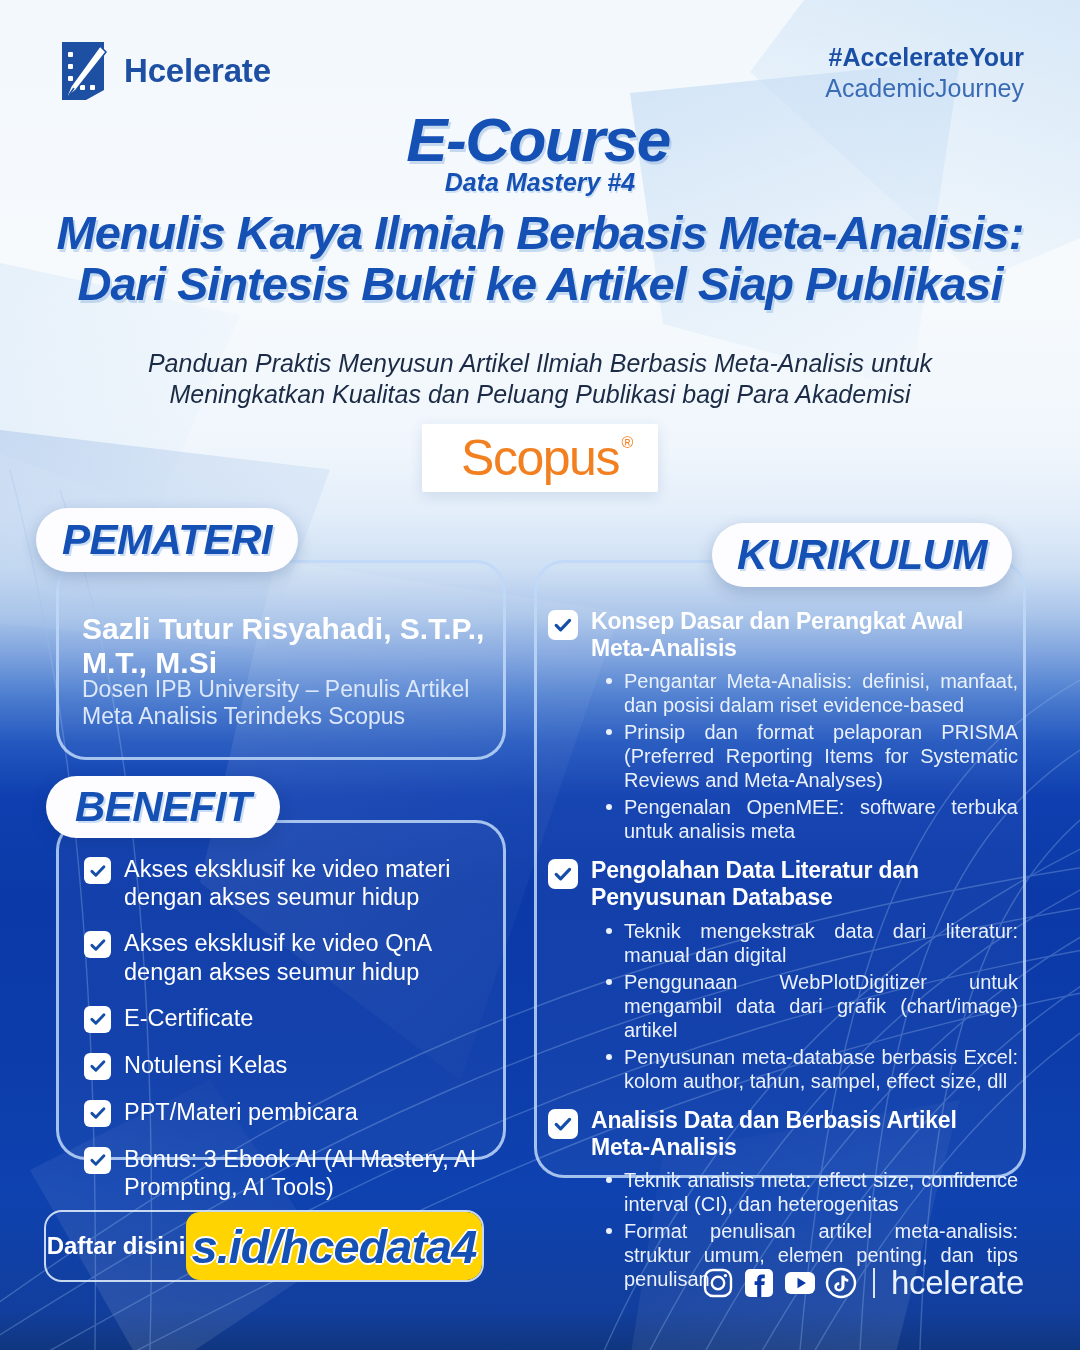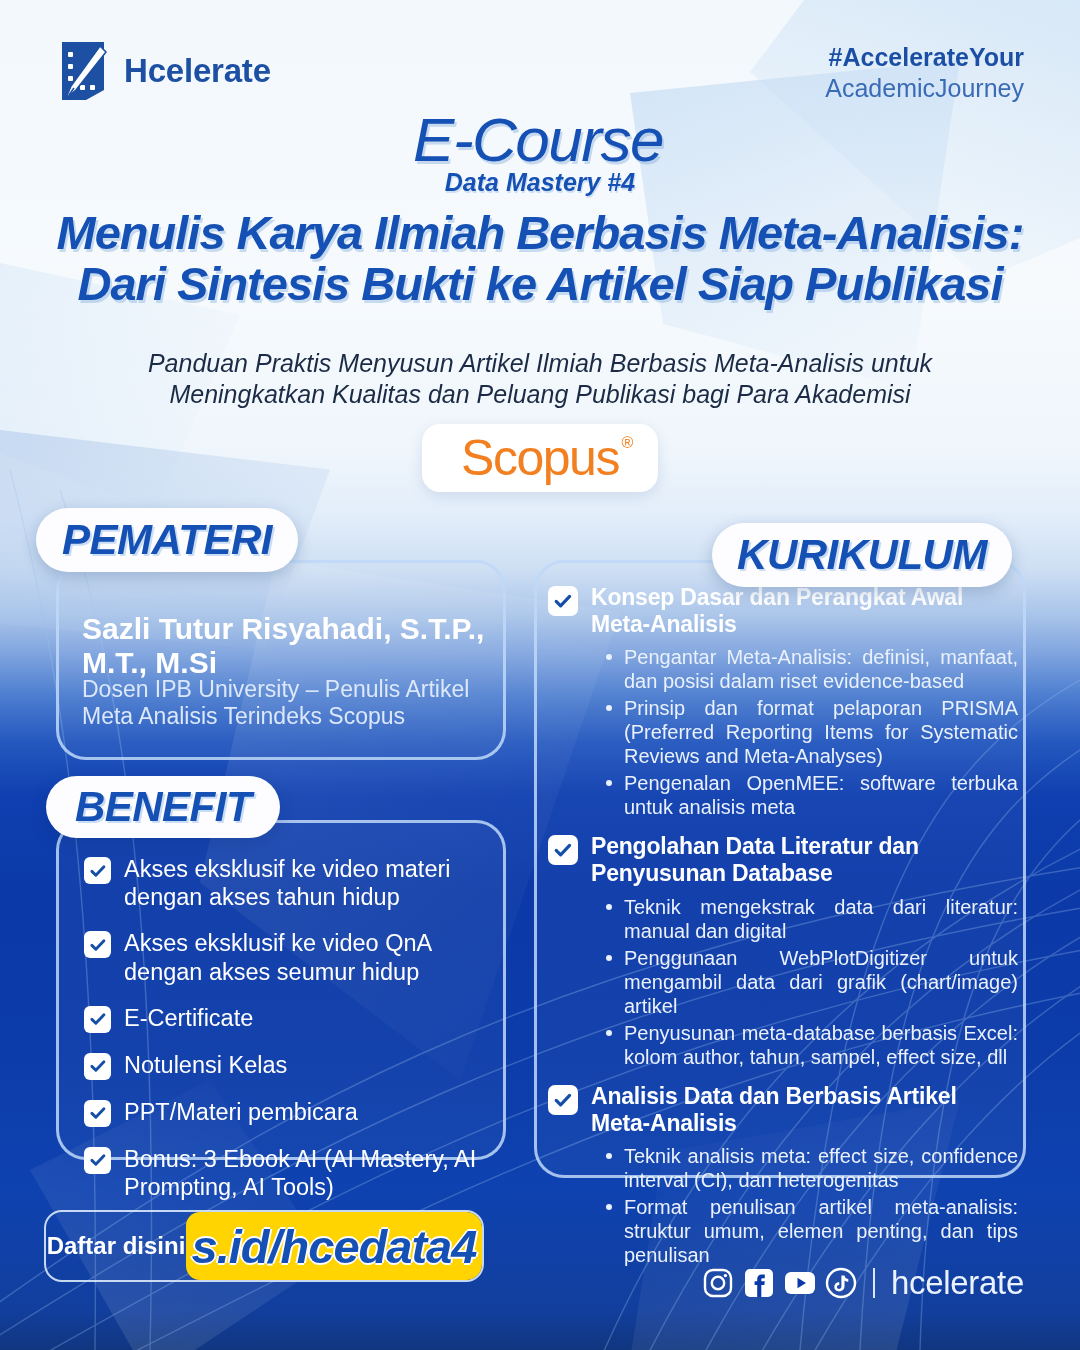--- a/index.html
+++ b/index.html
@@ -115,21 +115,21 @@
     line-height: 1.22;
     color: #3a6bb5;
   }
   .hashtag b { color: #1a4fa5; font-weight: 700; }
 
   .ecourse {
     position: absolute;
     left: 0; right: 4px; top: 104px;
     text-align: center;
     font-size: 62px;
-    font-weight: 400;
+    font-weight: 700;
     font-style: italic;
     color: #1550b4;
     letter-spacing: -1.5px;
     text-shadow: 2px 3px 0 rgba(140,175,220,.45);
   }
   .ecourse-sub {
     position: absolute;
     left: 0; right: 0; top: 168px;
     text-align: center;
     font-size: 25px;
@@ -163,21 +163,21 @@
   }
 
   
   .logos {
     position: absolute;
     left: 0; right: 0; top: 424px;
     display: flex; justify-content: center; align-items: center; gap: 26px;
   }
   .chip {
     background: #fff;
-    border-radius: 18px;
+    border-radius: 2px;
     display: flex; align-items: center; justify-content: center;
     box-shadow: 0 4px 14px rgba(30,70,140,.13);
   }
   .chip-scopus { width: 236px; height: 68px; }
   .chip-jasp   { width: 218px; height: 68px; gap: 10px; }
 
   .scopus-txt {
     font-size: 50px;
     font-weight: 400;
     color: #f28020;
@@ -256,21 +256,21 @@
     display: flex; align-items: center; justify-content: center;
     margin-top: 3px;
   }
   .cbox svg { width: 18px; height: 18px; }
 
   
   #card-kurikulum { left: 534px; top: 560px; width: 492px; height: 618px; }
   #pill-kurikulum { left: 712px; top: 523px; width: 300px; height: 64px; }
 
   .kur-list {
-    position: absolute; left: 548px; top: 584px; width: 470px;
+    position: absolute; left: 548px; top: 608px; width: 470px;
   }
   .kur-module { margin-bottom: 14px; }
   .kur-head {
     display: flex; align-items: flex-start; gap: 13px;
     padding-left: 0px;
   }
   .kur-head .cbox { width: 30px; height: 30px; border-radius: 7px; margin-top: 2px; }
   .kur-head .cbox svg { width: 20px; height: 20px; }
   .kur-head .htxt {
     font-size: 23px; line-height: 1.18; font-weight: 800; color: #ffffff;
@@ -412,21 +412,21 @@
   <div class="pill" id="pill-benefit">
     <span>BENEFIT</span>
   </div>
   <div class="benefit-list" id="benefit-list">
       <div class="benefit-item">
         <span class="cbox">
           <svg viewBox="0 0 20 20">
             <path d="M3.2 10.4 L7.6 14.8 L16.6 5.4" fill="none" stroke="#154ea8" stroke-width="3.2" stroke-linecap="round" stroke-linejoin="round"></path>
           </svg>
         </span>
-        <span class="txt">Akses eksklusif ke video materi dengan akses tahun hidup</span>
+        <span class="txt">Akses eksklusif ke video materi dengan akses seumur hidup</span>
       </div>
       <div class="benefit-item">
         <span class="cbox">
           <svg viewBox="0 0 20 20">
             <path d="M3.2 10.4 L7.6 14.8 L16.6 5.4" fill="none" stroke="#154ea8" stroke-width="3.2" stroke-linecap="round" stroke-linejoin="round"></path>
           </svg>
         </span>
         <span class="txt">Akses eksklusif ke video QnA dengan akses seumur hidup</span>
       </div>
       <div class="benefit-item">

